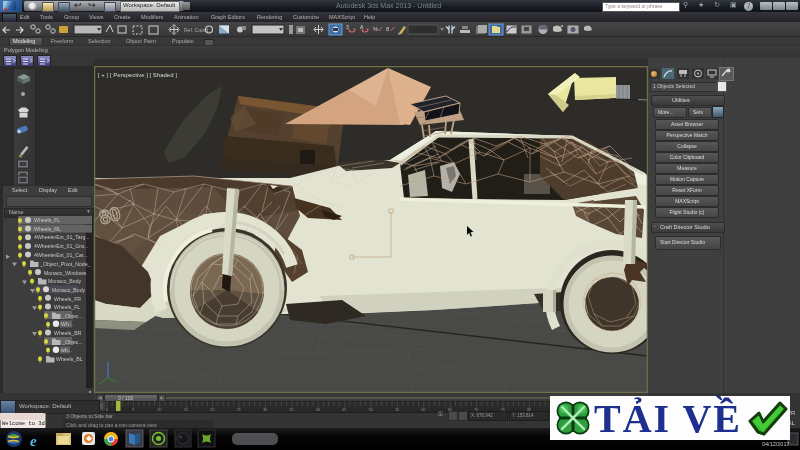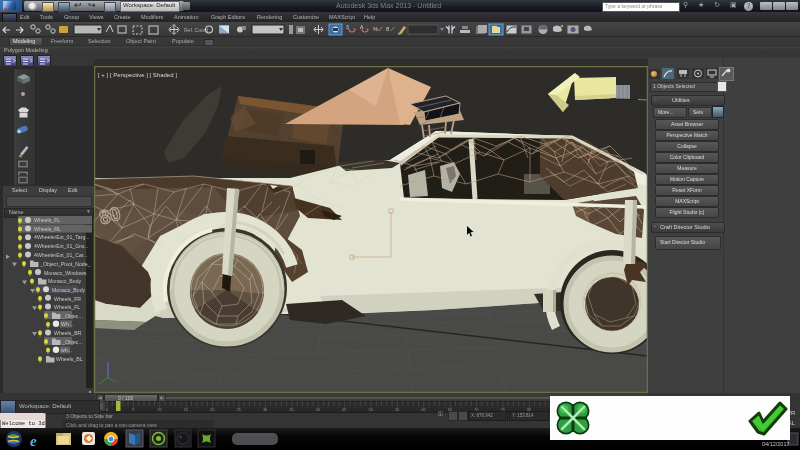--- a/index.html
+++ b/index.html
@@ -688,18 +688,19 @@
         <circle cx="13" cy="27" r="7.8" fill="#2e9e3e"></circle>
         <circle cx="27" cy="27" r="7.8" fill="#2e9e3e"></circle>
   <circle cx="11" cy="11" r="4.5" fill="#43c653" opacity="0.8"></circle>
         <circle cx="29" cy="11" r="4.5" fill="#43c653" opacity="0.8"></circle>
   <path d="M20 6 L20 34 M6 20 L34 20" stroke="#0b3b13" stroke-width="3"></path>
   <path d="M20 20 L9 9 M20 20 L31 9 M20 20 L9 31 M20 20 L31 31" stroke="#8fe39a" stroke-width="2.8" stroke-linecap="round"></path>
   <path d="M20 20 L9 9 M20 20 L31 9 M20 20 L9 31 M20 20 L31 31" stroke="#d2f7d6" stroke-width="1" stroke-linecap="round"></path>
  </g>
 </svg>
 
+<div class="abs" style="left:588px;top:398px;width:160px;height:42px;font-family:'Liberation Serif',serif;font-weight:bold;color:#1e2f8f;font-size:40px;letter-spacing:2px;text-align:center;line-height:42px;">TẢI VỀ</div>
 
 <svg class="abs" style="left:746px;top:400px;" width="42" height="38" viewBox="0 0 42 38">
  <path d="M4 21 L13 13 L17 22 L34 3 L40 9 L18 34 L12 32 Z" fill="#3bb82e" stroke="#123c0a" stroke-width="3" stroke-linejoin="round"></path>
  <path d="M7 21 L13 16 L17 25 L34 6 L37 9 L17 31 Z" fill="#44cc36"></path>
 </svg>
 
 </div>
 </body></html>

